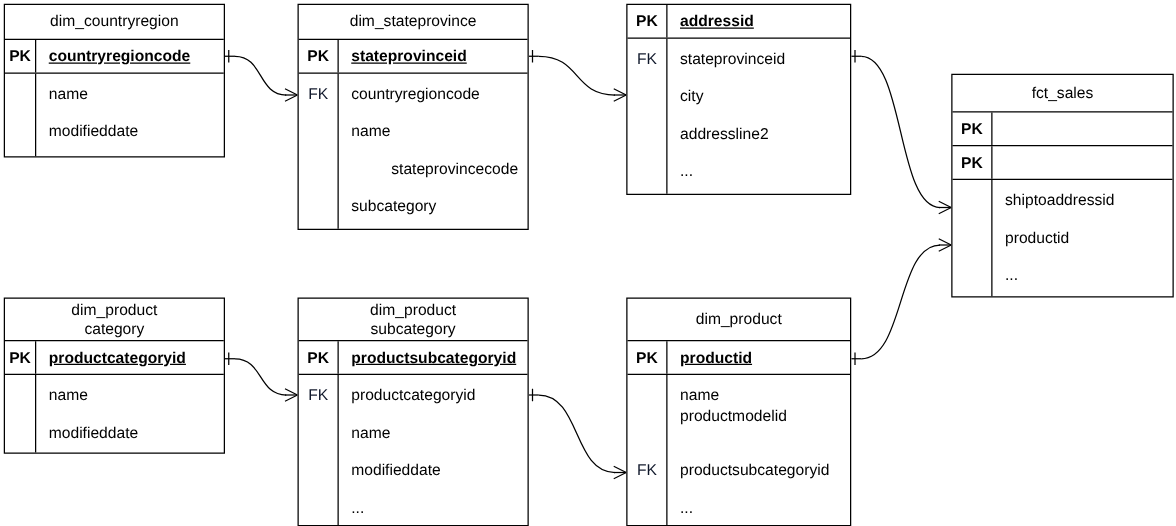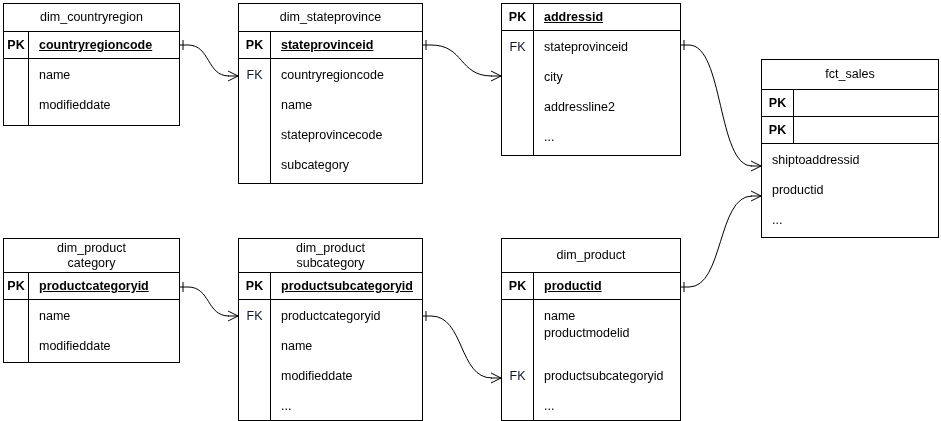--- a/index.html
+++ b/index.html
@@ -196,21 +196,21 @@
         <div class="key-cell bold" style="width: 32px;">PK</div>
         <div class="attr-cell pk">stateprovinceid</div>
       </div>
       <div class="body-block" style="height: 124px;">
         <div class="body-key-col" style="width: 32px;">
           <div class="body-key-label" style="top: 9px;">FK</div>
         </div>
         <div class="body-attr-col">
           <div class="body-line" style="top: 9px;">countryregioncode</div>
           <div class="body-line" style="top: 39px;">name</div>
-          <div class="body-line" style="top: 69px;">stateprovincecode</div>
+          <div class="body-line" style="top: 69px; margin-left: 32px;">stateprovincecode</div>
           <div class="body-line" style="top: 99px;">subcategory</div>
         </div>
       </div>
     </div>
     <div class="entity" style="left: 501px; top: 3px; width: 180px;">
       <div class="row" style="height: 27px;">
         <div class="key-cell bold" style="width: 32px;">PK</div>
         <div class="attr-cell pk">addressid</div>
       </div>
       <div class="body-block" style="height: 124px;">
@@ -230,21 +230,21 @@
         <div>
           <span class="title-line">fct_sales</span>
         </div>
       </div>
       <div class="row" style="height: 27px;">
         <div class="key-cell bold" style="width: 32px;">PK</div>
       </div>
       <div class="row" style="height: 27px;">
         <div class="key-cell bold" style="width: 32px;">PK</div>
       </div>
-      <div class="body-block" style="height: 93px; flex-direction: column;">
+      <div class="body-block" style="height: 93px;">
         <div class="body-key-col" style="width: 32px;"></div>
         <div class="body-attr-col">
           <div class="body-line" style="top: 9px;">shiptoaddressid</div>
           <div class="body-line" style="top: 39px;">productid</div>
           <div class="body-line" style="top: 69px;">...</div>
         </div>
       </div>
     </div>
     <div class="entity" style="left: 3px; top: 238px; width: 177px;">
       <div class="entity-header" style="height: 34px;">

